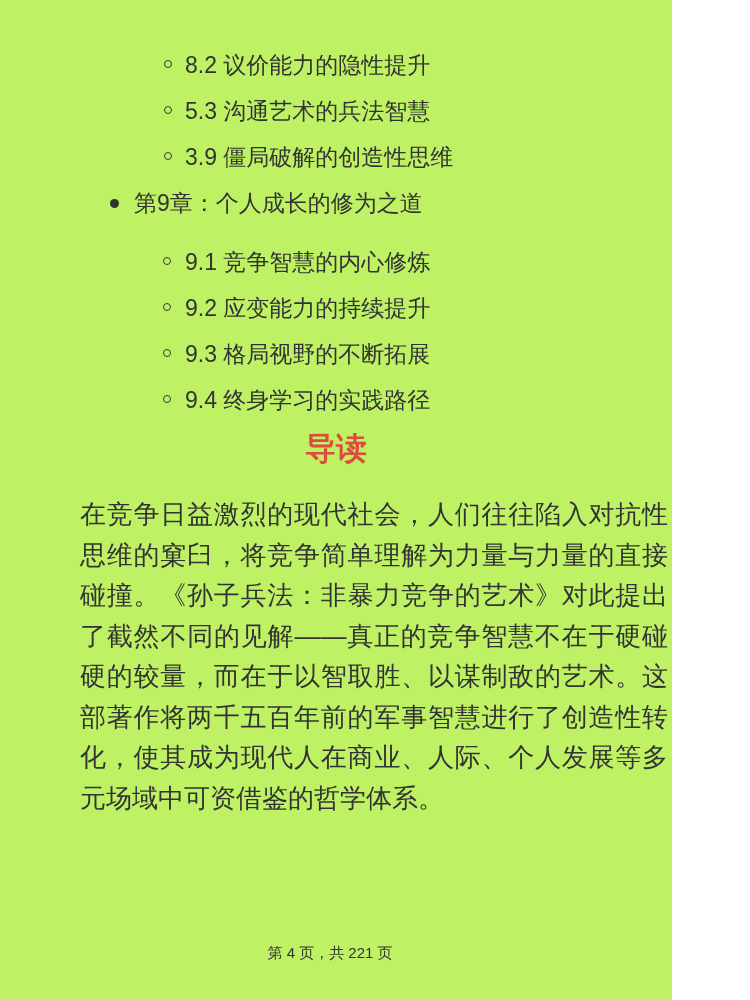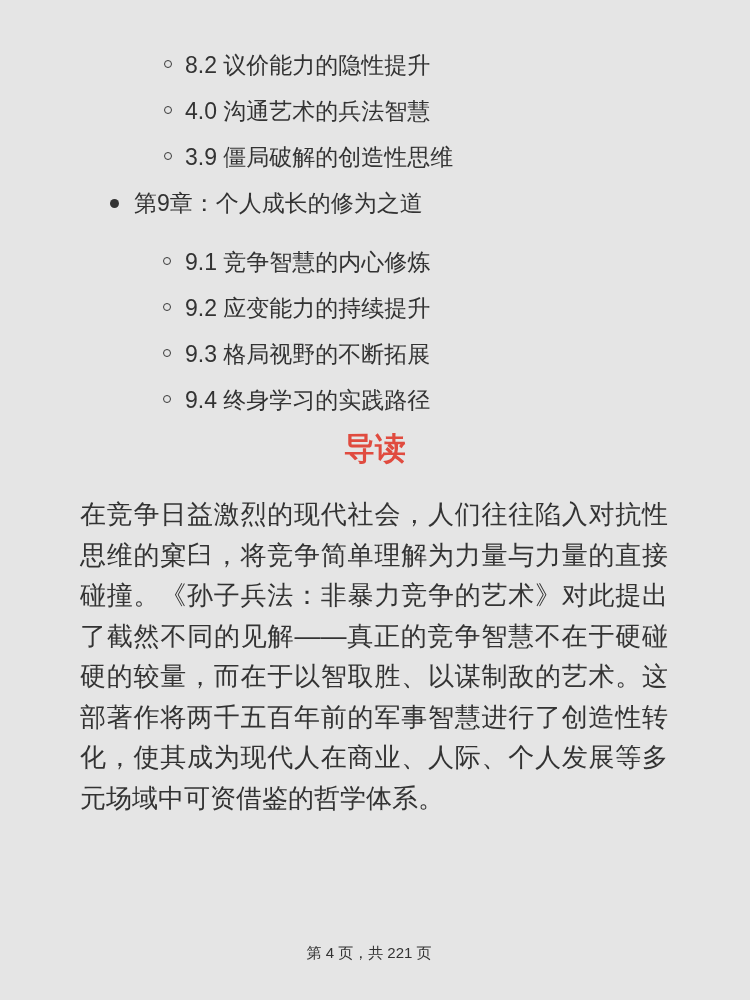--- a/index.html
+++ b/index.html
@@ -2,23 +2,23 @@
 <html><head>
 <meta charset="utf-8">
 <style>
   html, body {
     margin: 0;
     padding: 0;
     background: #ffffff;
   }
   .page {
     position: relative;
-    width: 750px;
+    width: 672px;
     height: 1000px;
-    background: #e5e5e5;
+    background: #bef264;
     font-family: "Liberation Sans", "DejaVu Sans", sans-serif;
     color: #333333;
     overflow: hidden;
   }
   .content {
     padding: 50px 80px 0 80px;
   }
   ul {
     list-style: none;
     margin: 0;
@@ -107,21 +107,21 @@
 <div class="page">
   <div class="content">
 
     <ul class="toc-l2">
       <li>
         <span class="bullet-circle"></span>
         <span>8.2 议价能力的隐性提升</span>
       </li>
       <li>
         <span class="bullet-circle"></span>
-        <span>4.0 沟通艺术的兵法智慧</span>
+        <span>5.3 沟通艺术的兵法智慧</span>
       </li>
       <li>
         <span class="bullet-circle"></span>
         <span>3.9 僵局破解的创造性思维</span>
       </li>
     </ul>
 
     <ul class="toc-l1">
       <li>
         <span class="bullet-disc"></span>

